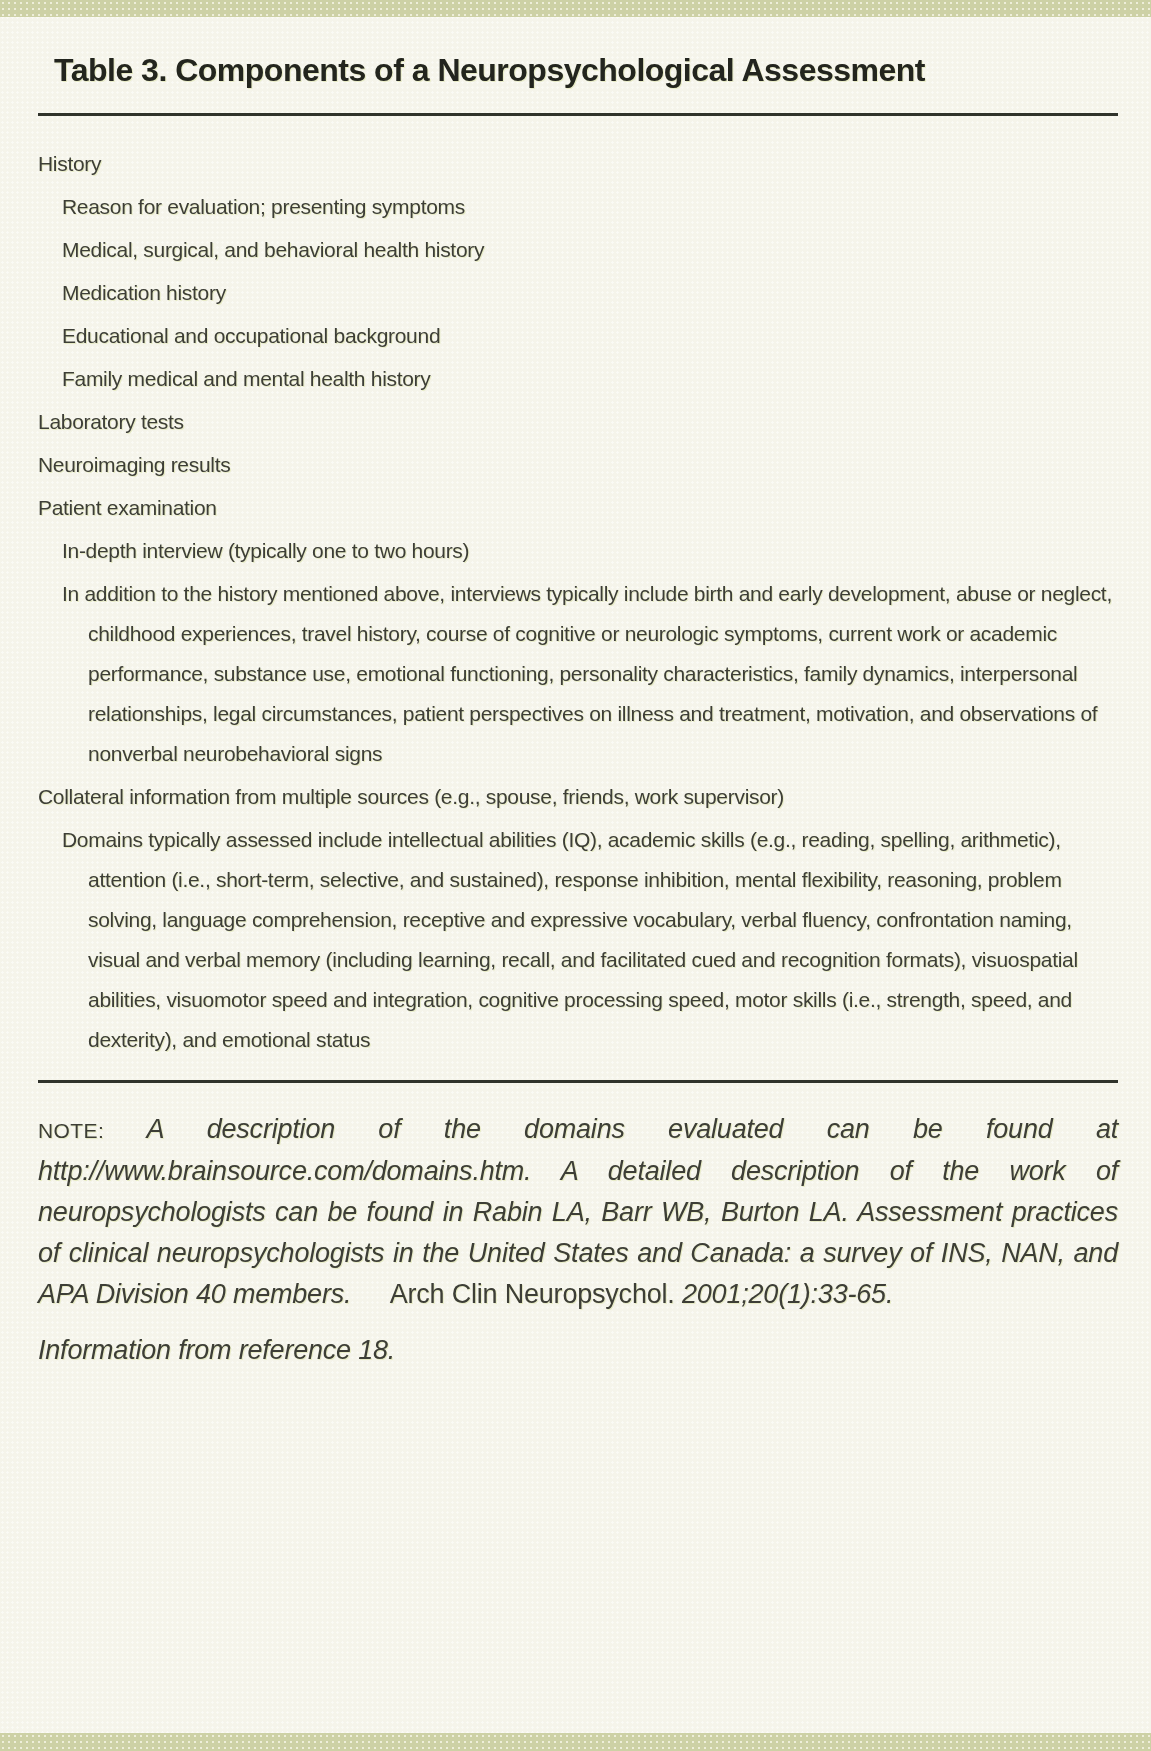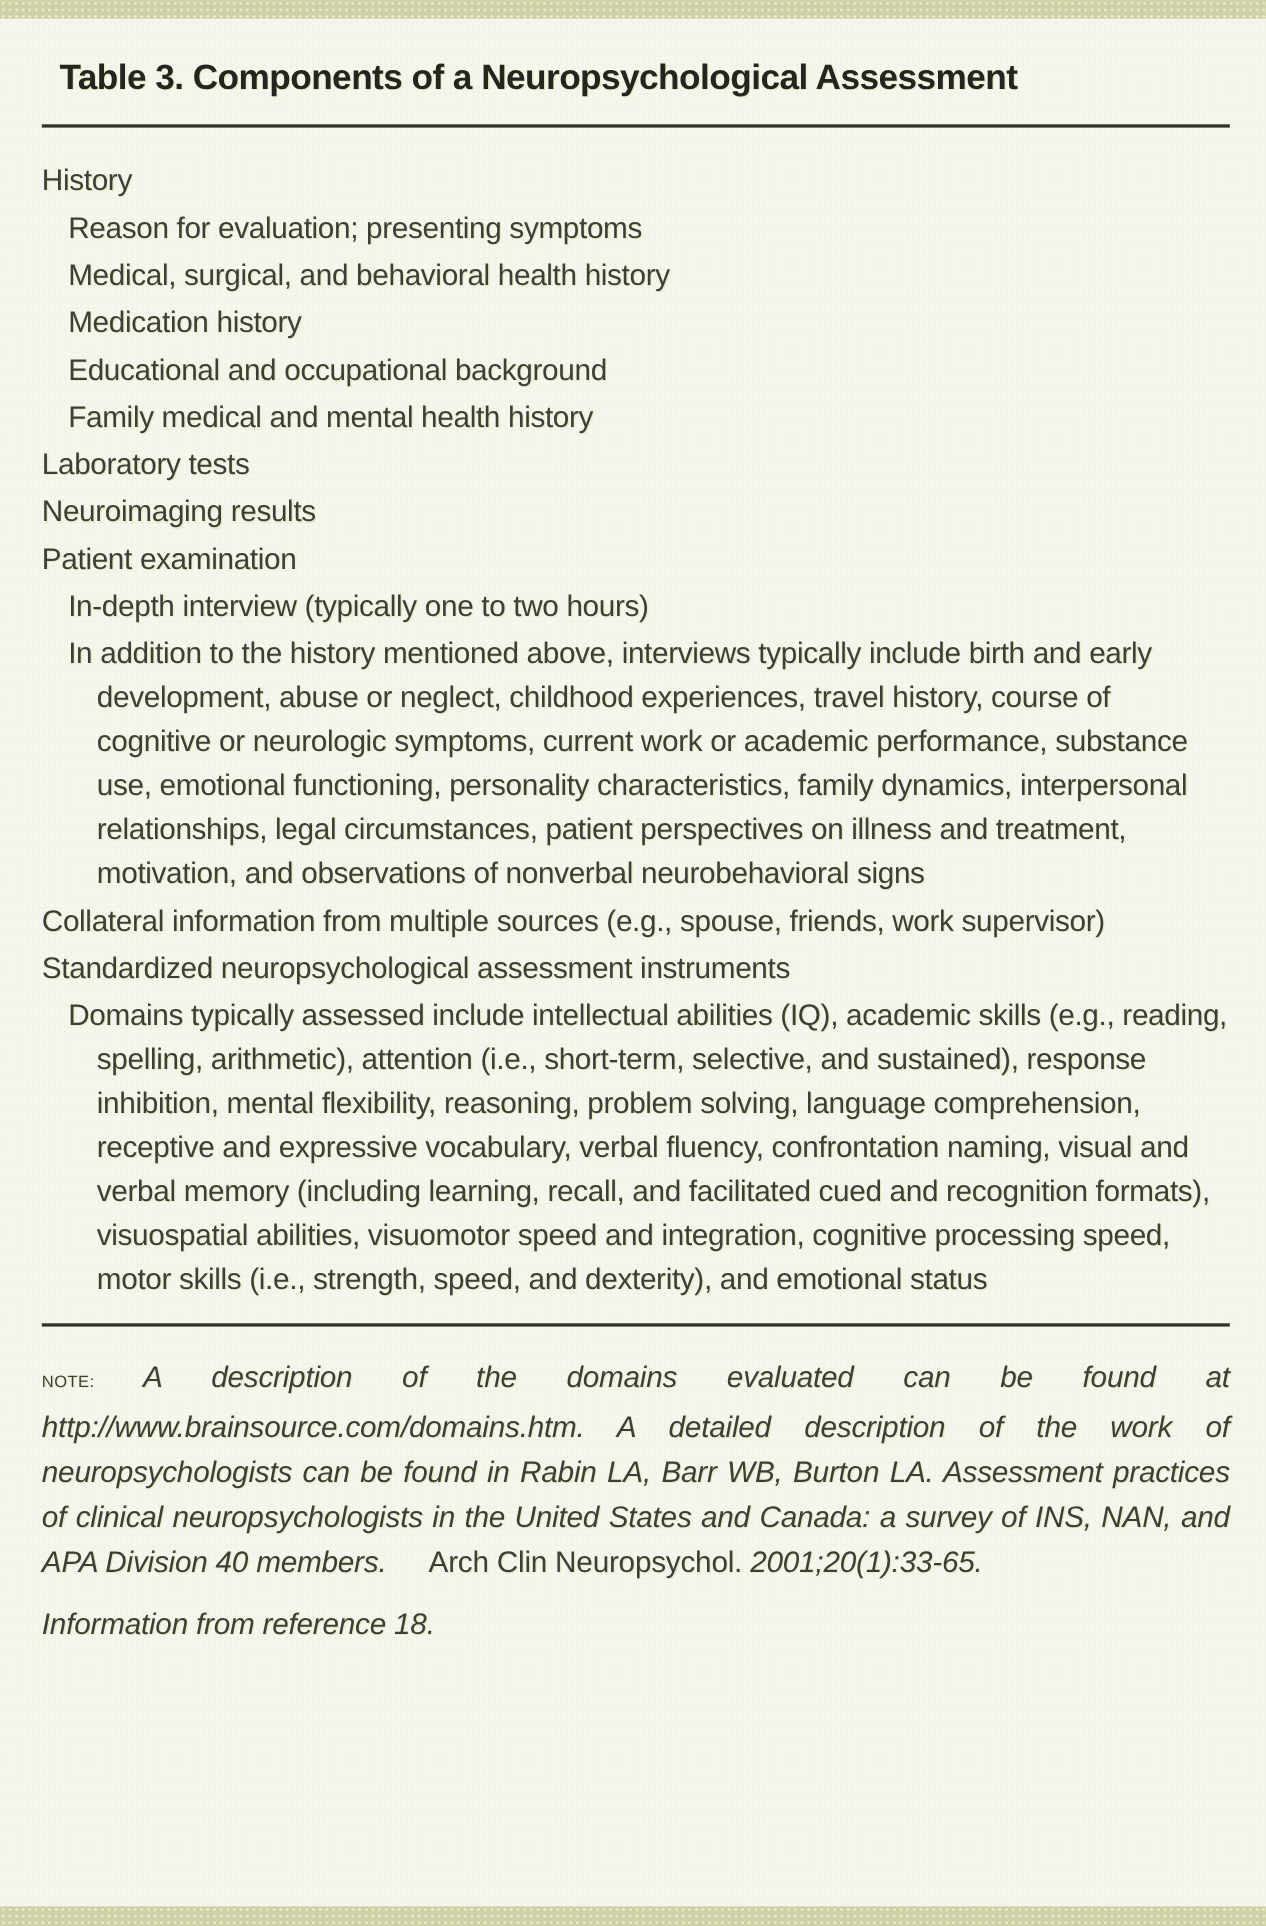--- a/index.html
+++ b/index.html
@@ -42,38 +42,38 @@
   .rule {
     height: 3px;
     background: #30332b;
     margin-top: 24px;
   }
   .rule-bottom {
     margin-top: 20px;
   }
   .list {
     margin-top: 28px;
-    font-size: 27px;
+    font-size: 21px;
     line-height: 40px;
     letter-spacing: -0.3px;
   }
   .item { margin-bottom: 3px; }
   .item.level-0 { padding-left: 26px; text-indent: -26px; }
   .item.level-1 { padding-left: 50px; text-indent: -26px; }
   .note {
     margin: 26px 0 0 0;
     font-size: 27px;
     line-height: 41px;
     letter-spacing: -0.2px;
     font-style: italic;
     text-align: justify;
   }
   .note-label {
     font-style: normal;
-    font-size: 15px;
+    font-size: 21px;
     letter-spacing: 0.4px;
     margin-top: 28px;
   }
   .journal { font-style: normal; margin-left: 31px; }
   .source {
     margin: 20px 0 0 0;
     font-size: 27px;
     font-style: italic;
     letter-spacing: -0.2px;
   }
@@ -94,21 +94,20 @@
         <div class="item level-1">Medical, surgical, and behavioral health history</div>
         <div class="item level-1">Medication history</div>
         <div class="item level-1">Educational and occupational background</div>
         <div class="item level-1">Family medical and mental health history</div>
         <div class="item level-0">Laboratory tests</div>
         <div class="item level-0">Neuroimaging results</div>
         <div class="item level-0">Patient examination</div>
         <div class="item level-1">In-depth interview (typically one to two hours)</div>
         <div class="item level-1">In addition to the history mentioned above, interviews typically include birth and early development, abuse or neglect, childhood experiences, travel history, course of cognitive or neurologic symptoms, current work or academic performance, substance use, emotional functioning, personality characteristics, family dynamics, interpersonal relationships, legal circumstances, patient perspectives on illness and treatment, motivation, and observations of nonverbal neurobehavioral signs</div>
         <div class="item level-0">Collateral information from multiple sources (e.g., spouse, friends, work supervisor)</div>
-        <div class="item level-0">Standardized neuropsychological assessment instruments</div>
         <div class="item level-1">Domains typically assessed include intellectual abilities (IQ), academic skills (e.g., reading, spelling, arithmetic), attention (i.e., short-term, selective, and sustained), response inhibition, mental flexibility, reasoning, problem solving, language comprehension, receptive and expressive vocabulary, verbal fluency, confrontation naming, visual and verbal memory (including learning, recall, and facilitated cued and recognition formats), visuospatial abilities, visuomotor speed and integration, cognitive processing speed, motor skills (i.e., strength, speed, and dexterity), and emotional status</div>
       </div>
 
     <div class="rule rule-bottom"></div>
 
     <p class="note">
       <span class="note-label">NOTE:</span>
       <span>A description of the domains evaluated can be found at http://www.brainsource.com/domains.htm. A detailed description of the work of neuropsychologists can be found in Rabin LA, Barr WB, Burton LA. Assessment practices of clinical neuropsychologists in the United States and Canada: a survey of INS, NAN, and APA Division 40 members.</span>
       <span class="journal">Arch Clin Neuropsychol.</span>
       <span>2001;20(1):33-65.</span>

